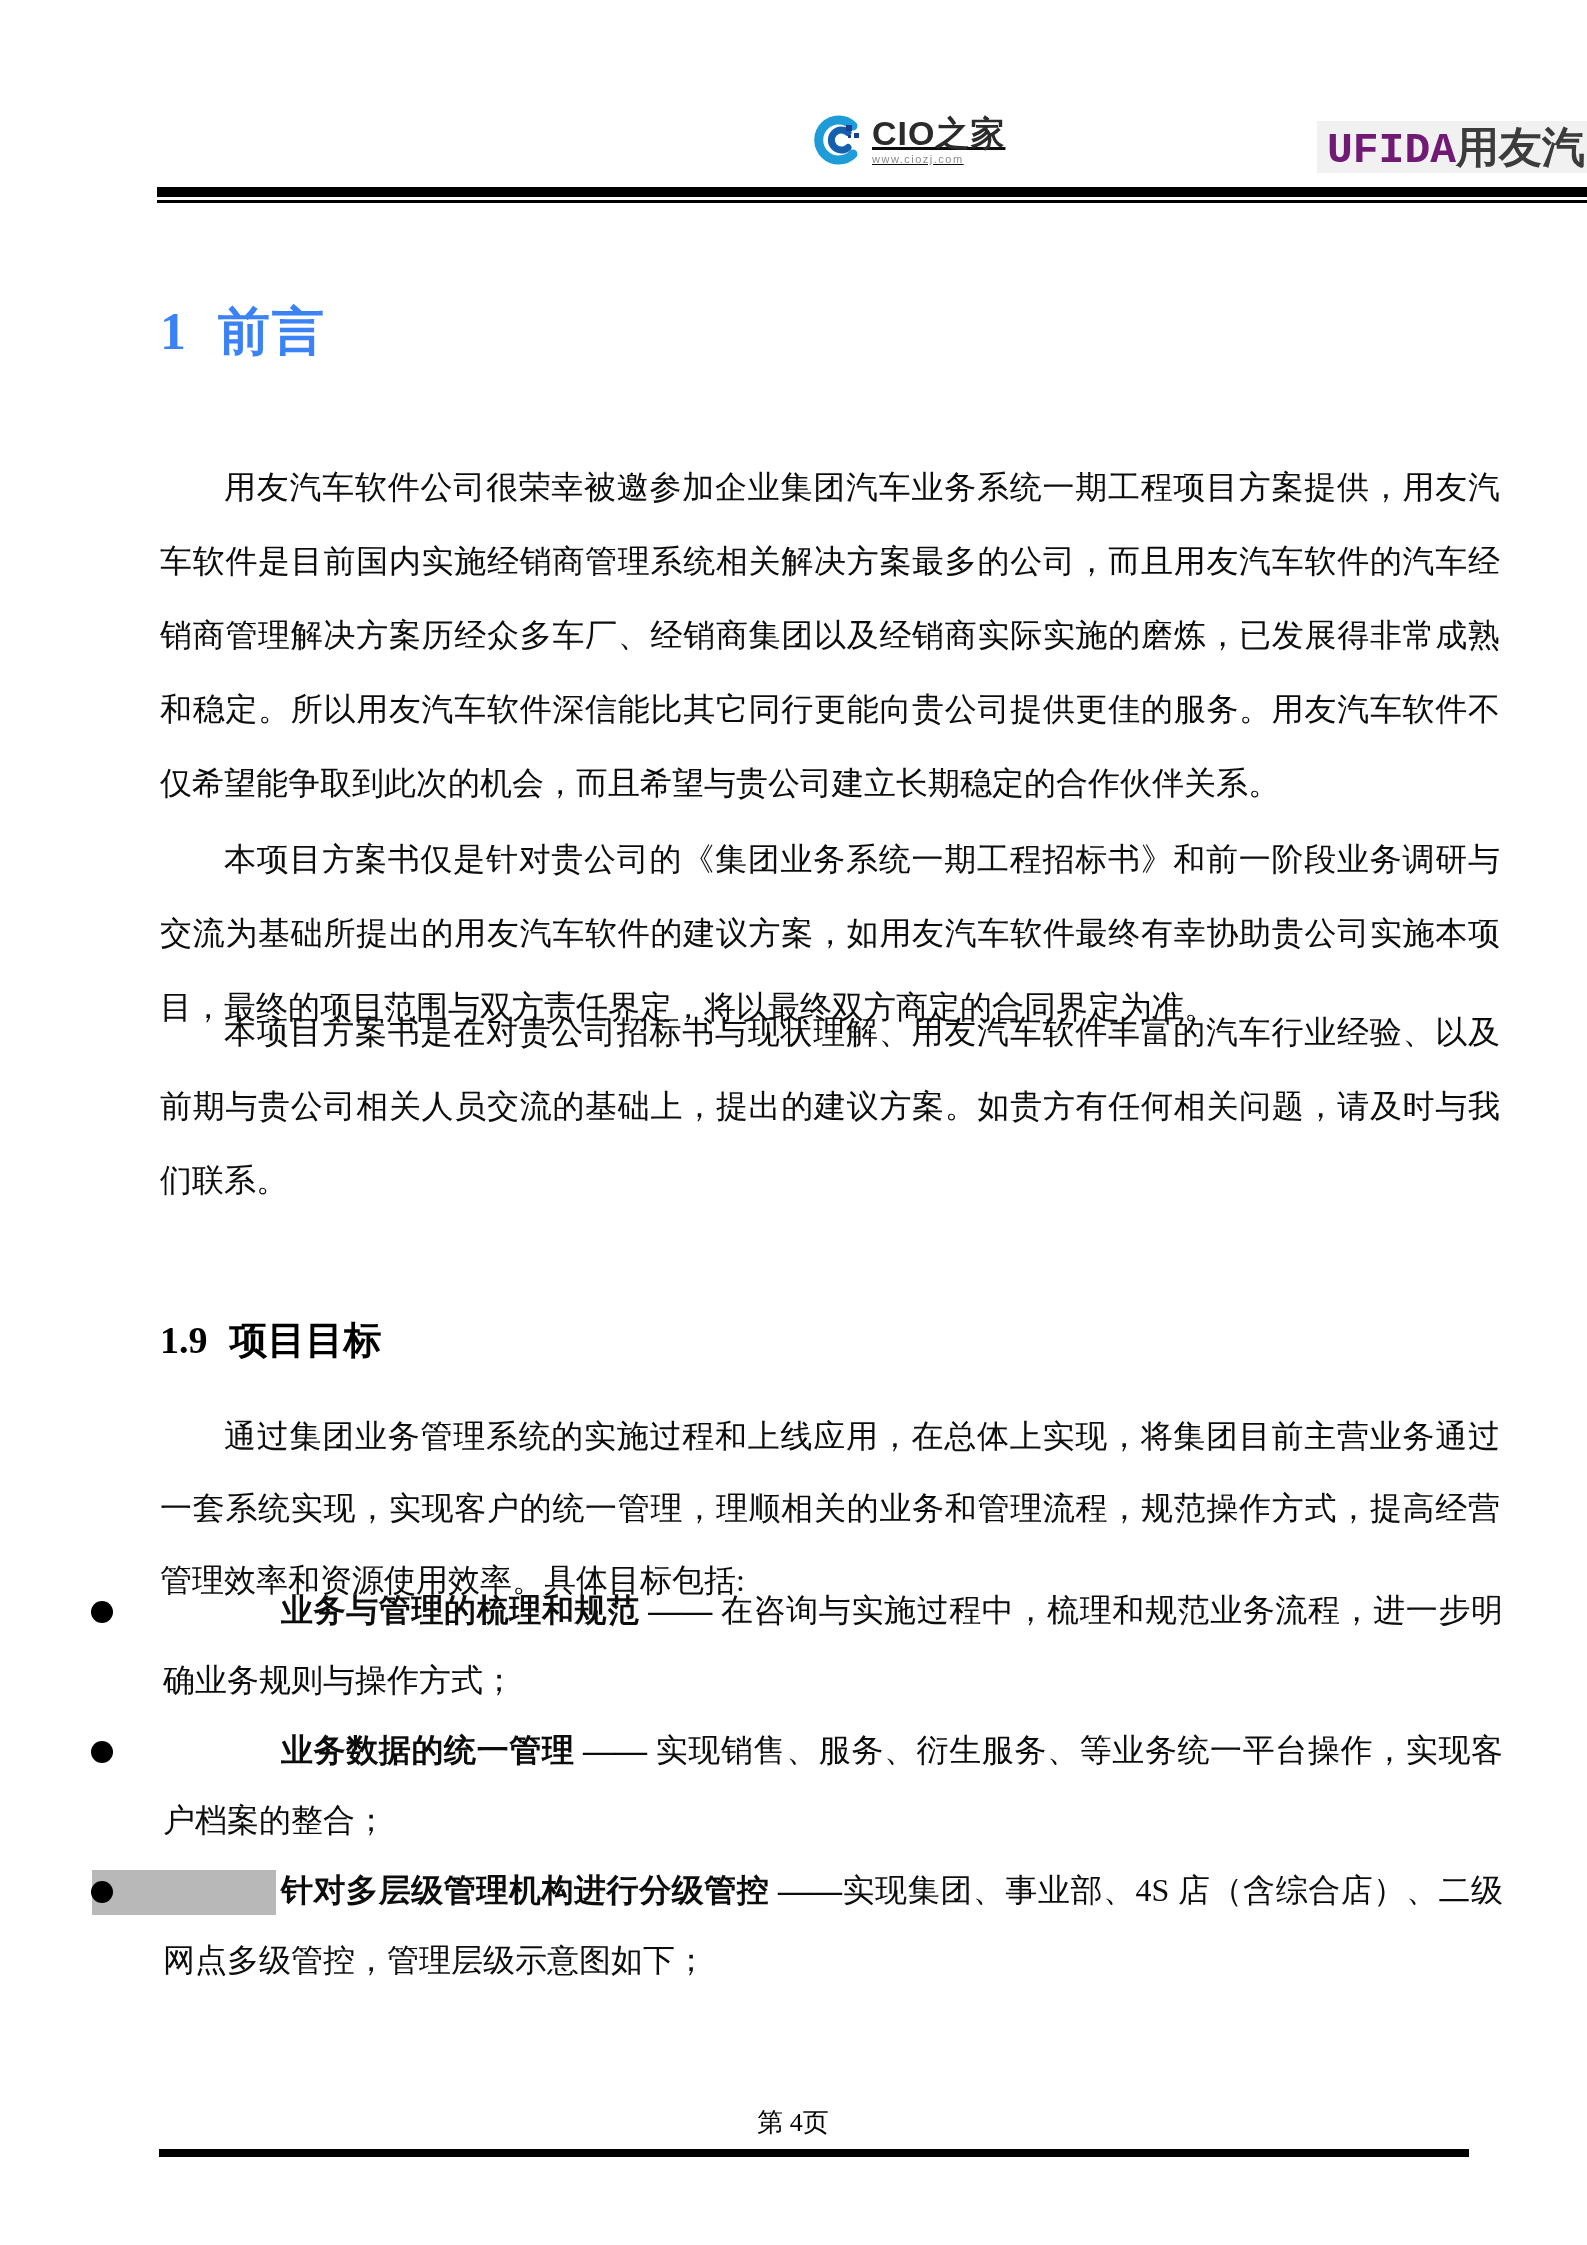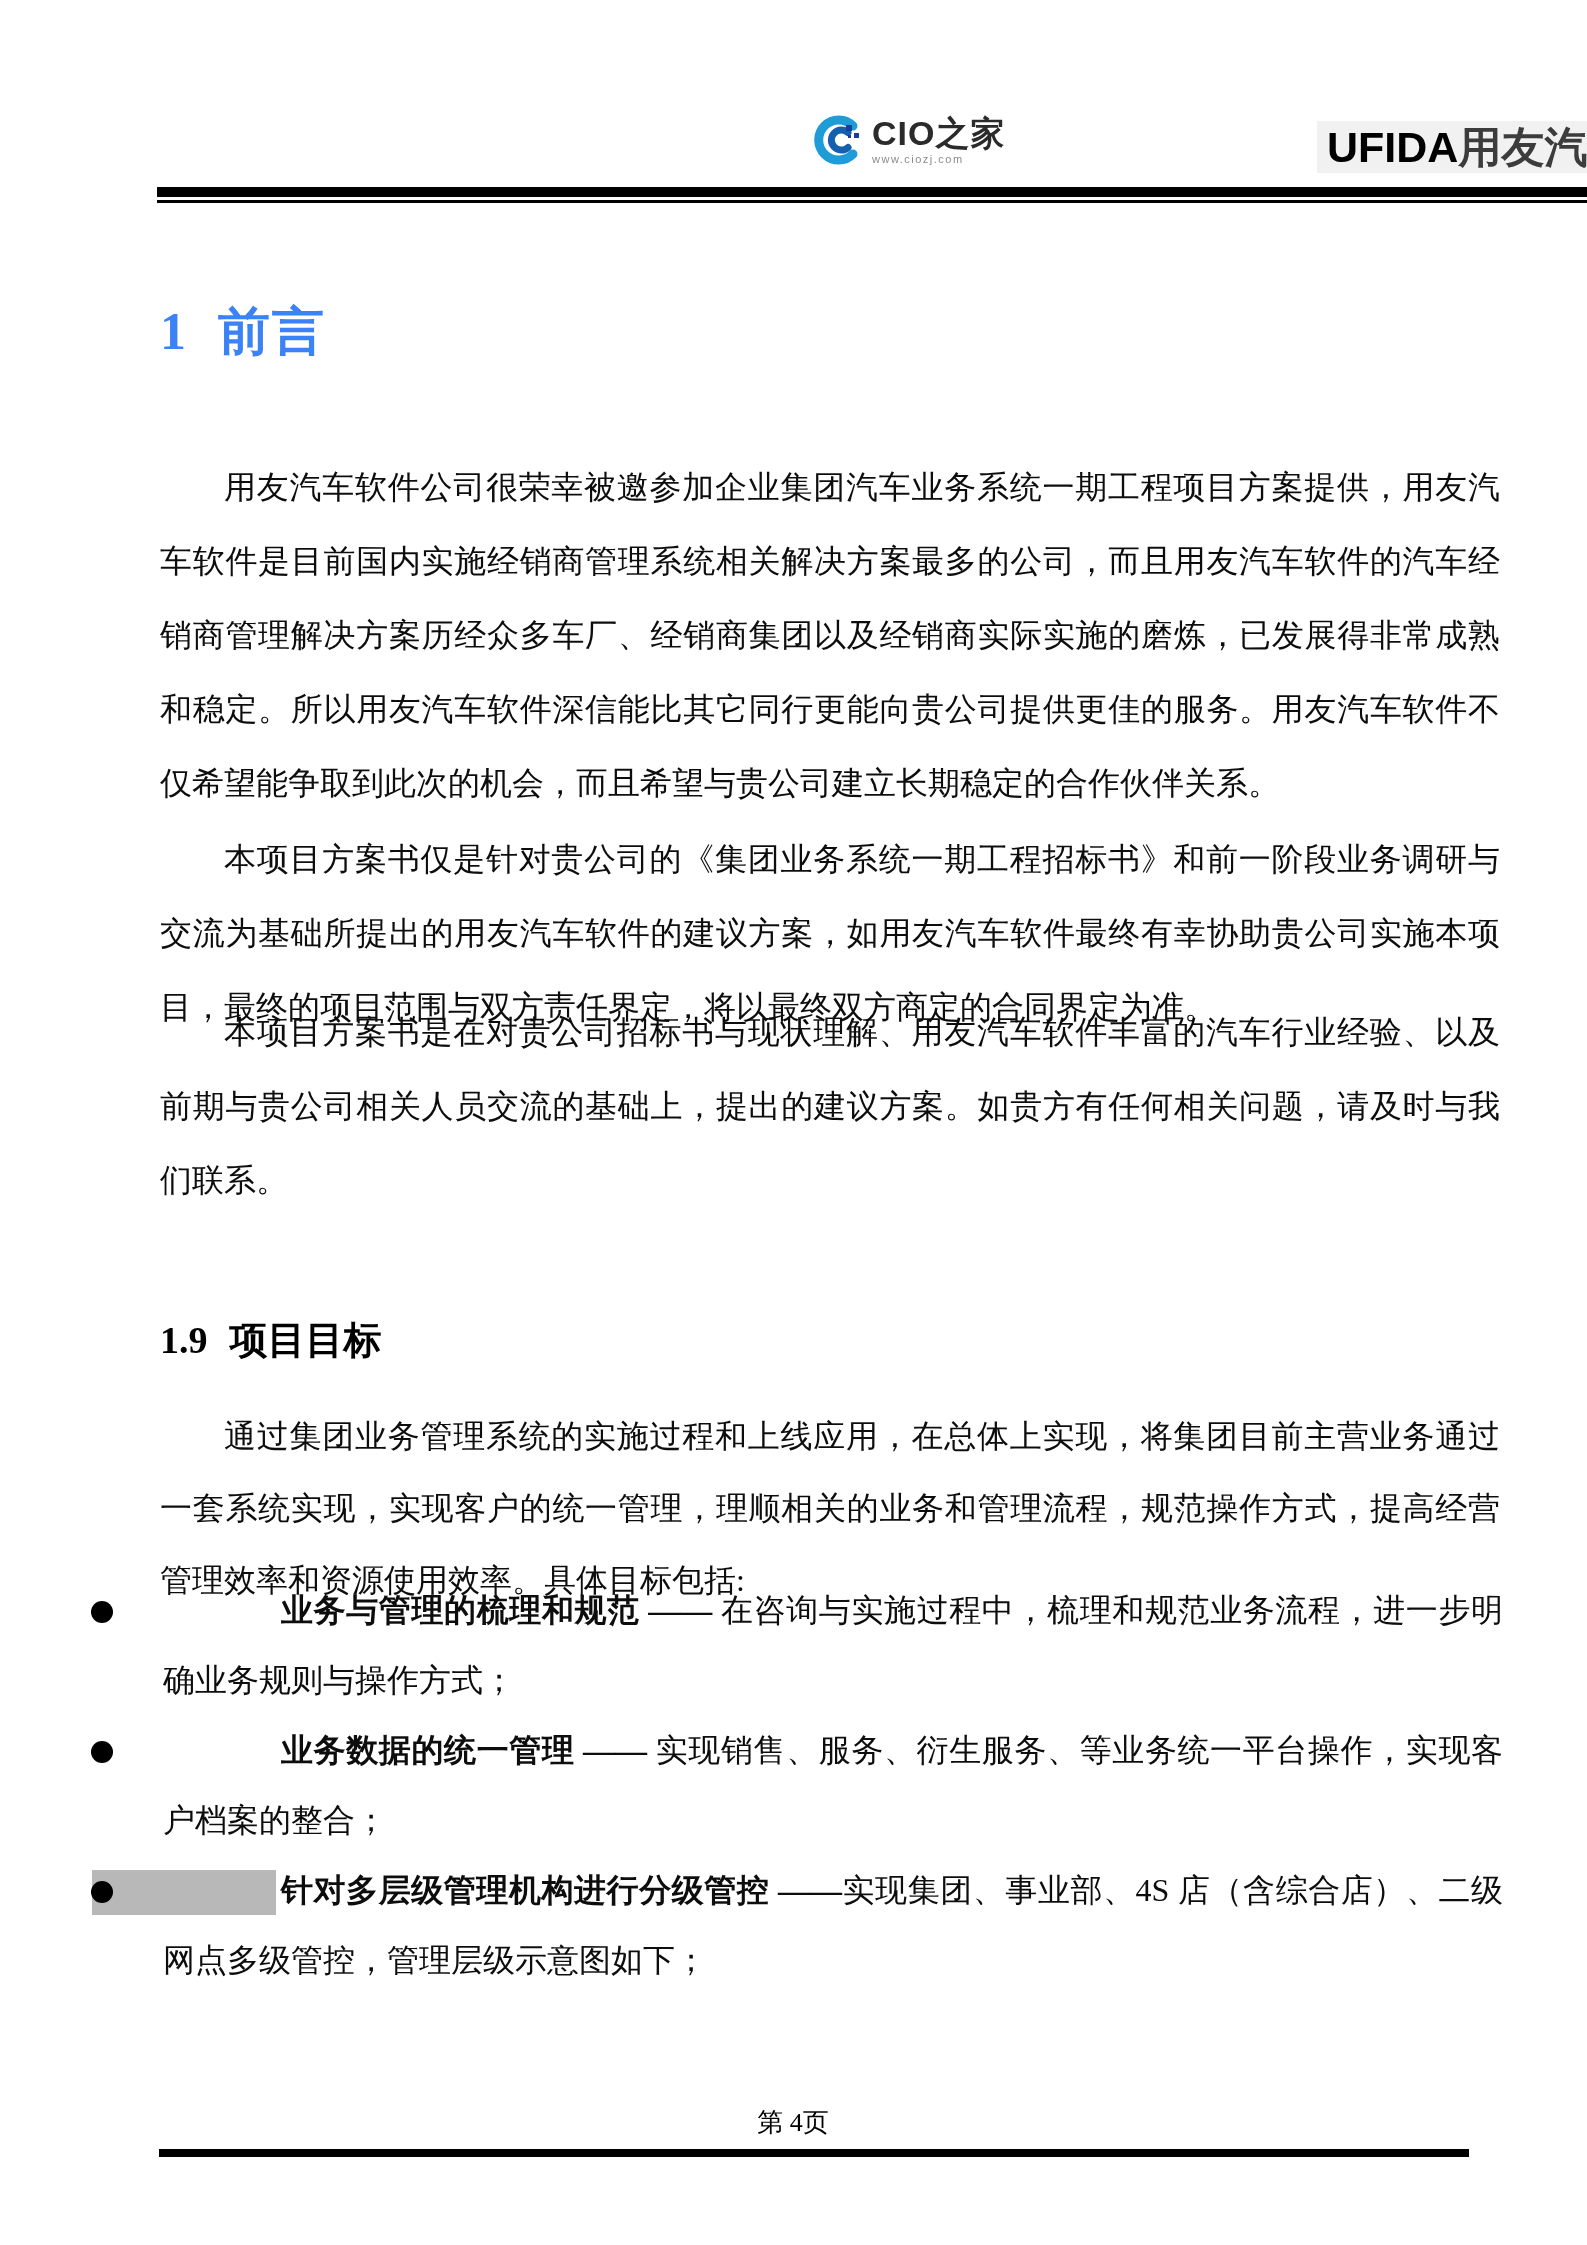--- a/index.html
+++ b/index.html
@@ -11,41 +11,41 @@
     font-family: "Liberation Serif", "DejaVu Serif", serif;
     color: #0d0d0d;
   }
 
   
   .cio-logo {
     position: absolute; left: 810px; top: 110px;
     display: flex; align-items: flex-start; gap: 10px;
   }
   .cio-icon { width: 52px; height: 60px; display: block; }
-  .cio-text-wrap { padding-top: 6px; }
+  .cio-text-wrap { padding-top: 6px; text-decoration: underline; }
   .cio-name {
     font-family: "Liberation Sans", sans-serif;
     font-size: 34px; font-weight: 600; color: #2b2b2b;
     line-height: 34px; letter-spacing: 1px;
   }
   .cio-url {
     font-family: "Liberation Sans", sans-serif;
     font-size: 11px; color: #8a8a8a; letter-spacing: 1.5px;
     margin-top: 3px;
   }
   .ufida-logo {
     position: absolute; left: 1317px; top: 121px;
     width: 270px; height: 52px;
     background: #f1f1f1;
     overflow: hidden; white-space: nowrap;
     font-family: "Liberation Sans", sans-serif;
     font-weight: 700; font-size: 43px; line-height: 52px;
     padding-left: 10px;
   }
-  .ufida-red  { color: #000000; font-style: normal; }
+  .ufida-red  { color: #701a75; font-style: normal; font-family: Liberation Mono, monospace; }
   .ufida-dark { color: #3c3c3c; }
 
   .header-rule { position: absolute; left: 157px; width: 1430px; top: 187px; }
   .header-rule .bar  { height: 10px; background: #000; }
   .header-rule .gap  { height: 3px; }
   .header-rule .thin { height: 3px;  background: #000; }
 
   
   .doc-title {
     position: absolute; left: 160px; top: 262px;

